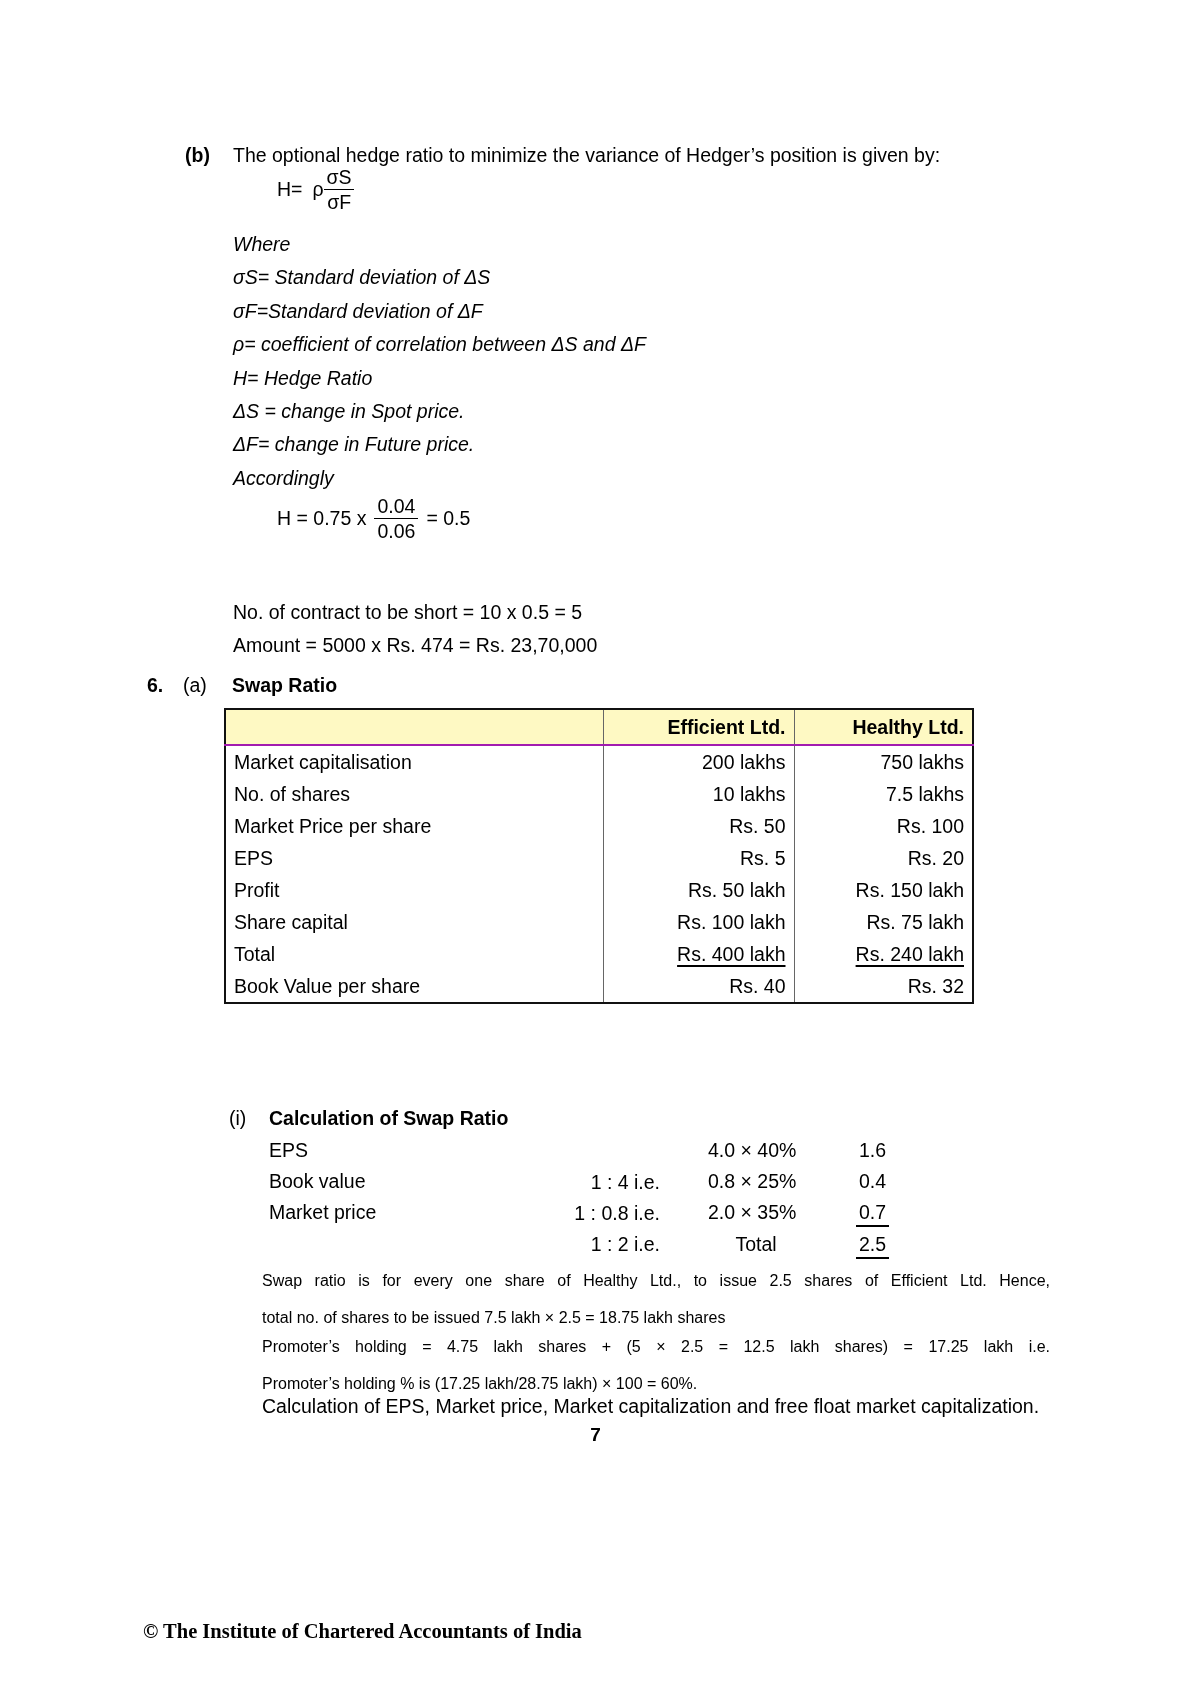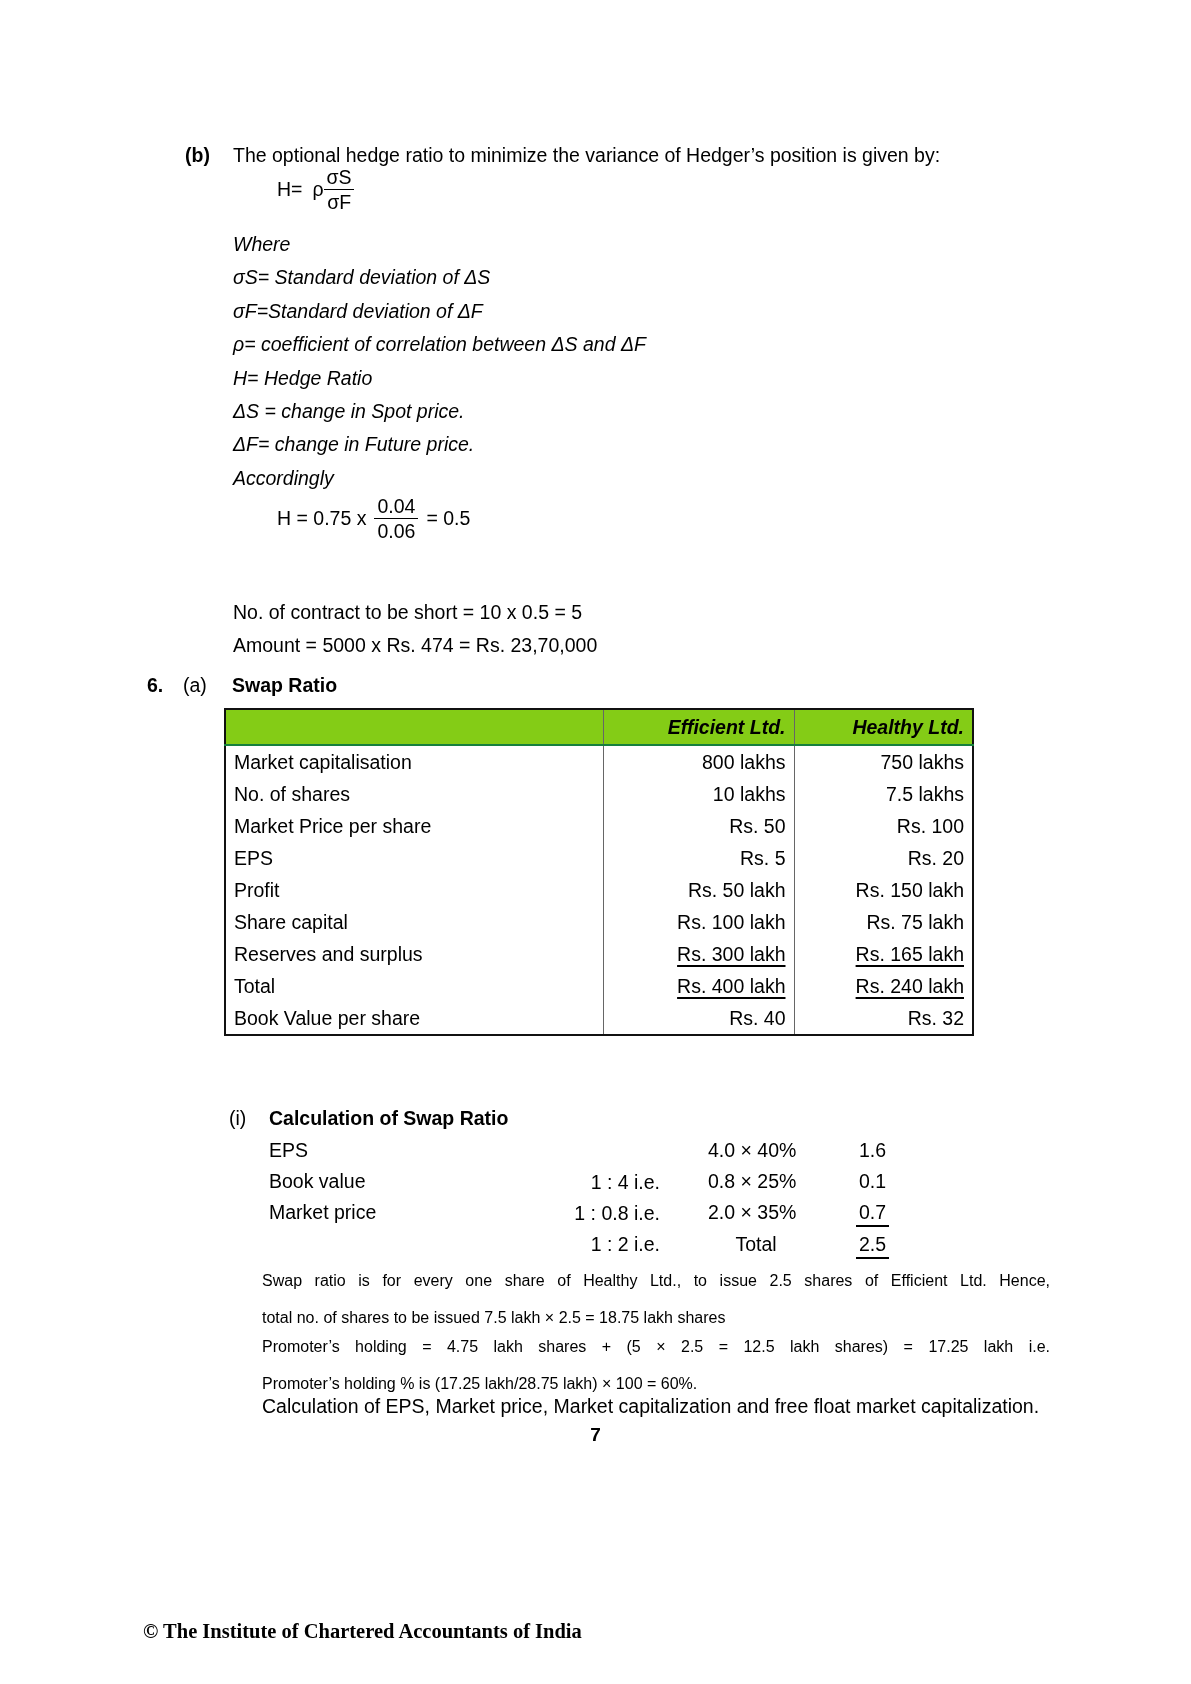--- a/index.html
+++ b/index.html
@@ -26,22 +26,22 @@
   table.main{
     border-collapse:collapse;table-layout:fixed;
     width:748px;font-size:19.5px;
   }
   table.main th, table.main td{
     padding:0 8px;height:32px;line-height:22px;
     border-left:1.5px solid #666;border-right:1.5px solid #666;
     overflow:hidden;white-space:nowrap;
   }
   table.main thead th{
-    background:#84cc16;height:34px;
-    border-bottom:2px solid #15803d;font-weight:bold;text-align:right;font-style:italic;
+    background:#fef9c3;height:34px;
+    border-bottom:2px solid #a21caf;font-weight:bold;text-align:right;
   }
   table.main{border:2.5px solid #111;}
   table.main td.lbl{text-align:left;}
   table.main td.val{text-align:right;}
   .cell-ul{text-decoration:underline;text-underline-offset:4px;text-decoration-thickness:1.5px;}
   
   .calcrow{position:absolute;height:31px;width:700px;}
   .calcrow .c-label{position:absolute;left:0;top:0;font-size:19.5px;}
   .calcrow .c-ratio{position:absolute;left:251px;top:0;width:140px;text-align:right;font-size:19.5px;margin-top:32px;}
   .calcrow .c-calc{position:absolute;left:439px;top:0;width:96px;font-size:19.5px;}
@@ -110,21 +110,21 @@
       <thead>
         <tr>
           <th></th>
           <th>Efficient Ltd.</th>
           <th>Healthy Ltd.</th>
         </tr>
       </thead>
       <tbody>
         <tr>
           <td class="lbl">Market capitalisation</td>
-          <td class="val">800 lakhs</td>
+          <td class="val">200 lakhs</td>
           <td class="val">750 lakhs</td>
         </tr>
         <tr>
           <td class="lbl">No. of shares</td>
           <td class="val">10 lakhs</td>
           <td class="val">7.5 lakhs</td>
         </tr>
         <tr>
           <td class="lbl">Market Price per share</td>
           <td class="val">Rs. 50</td>
@@ -137,25 +137,20 @@
         </tr>
         <tr>
           <td class="lbl">Profit</td>
           <td class="val">Rs. 50 lakh</td>
           <td class="val">Rs. 150 lakh</td>
         </tr>
         <tr>
           <td class="lbl">Share capital</td>
           <td class="val">Rs. 100 lakh</td>
           <td class="val">Rs. 75 lakh</td>
-        </tr>
-        <tr>
-          <td class="lbl">Reserves and surplus</td>
-          <td class="val"><span class="cell-ul">Rs. 300 lakh</span></td>
-          <td class="val"><span class="cell-ul">Rs. 165 lakh</span></td>
         </tr>
         <tr>
           <td class="lbl">Total</td>
           <td class="val"><span class="cell-ul">Rs. 400 lakh</span></td>
           <td class="val"><span class="cell-ul">Rs. 240 lakh</span></td>
         </tr>
         <tr>
           <td class="lbl">Book Value per share</td>
           <td class="val">Rs. 40</td>
           <td class="val">Rs. 32</td>
@@ -170,21 +165,21 @@
   <div class="abs calcrow" style="left:269px;top:1139px;">
     <span class="c-label">EPS</span>
     <span class="c-ratio">1 : 4 i.e.</span>
     <span class="c-calc">4.0 × 40%</span>
     <span class="c-val">1.6</span>
   </div>
   <div class="abs calcrow" style="left:269px;top:1170px;">
     <span class="c-label">Book value</span>
     <span class="c-ratio">1 : 0.8 i.e.</span>
     <span class="c-calc">0.8 × 25%</span>
-    <span class="c-val">0.1</span>
+    <span class="c-val">0.4</span>
   </div>
   <div class="abs calcrow" style="left:269px;top:1201px;">
     <span class="c-label">Market price</span>
     <span class="c-ratio">1 : 2 i.e.</span>
     <span class="c-calc">2.0 × 35%</span>
     <span class="c-val"><span class="ul-num">0.7</span></span>
   </div>
   <div class="abs calcrow" style="left:269px;top:1233px;">
     <span class="c-calc center">Total</span>
     <span class="c-val"><span class="ul-num">2.5</span></span>

